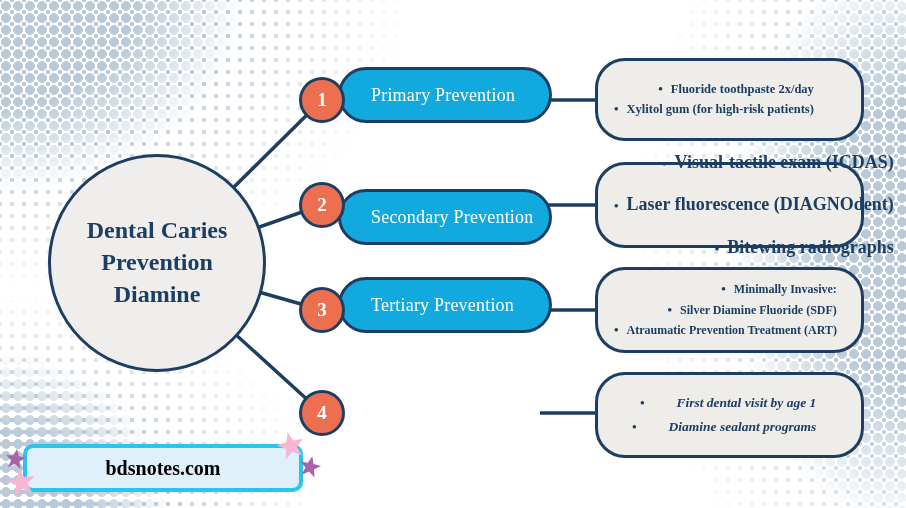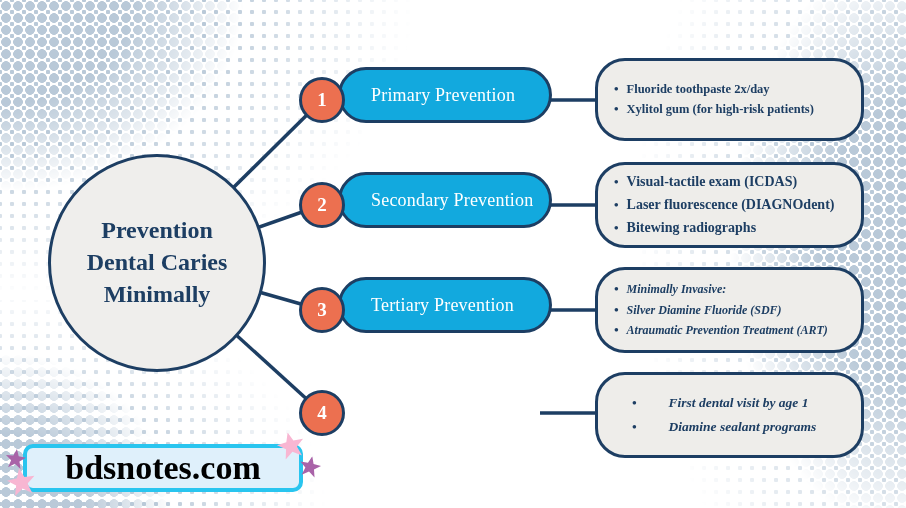--- a/index.html
+++ b/index.html
@@ -61,45 +61,45 @@
     color:var(--c-text-white);font-weight:bold;font-size:19px;
   }
   #badge-1{top:77px;} #badge-2{top:182px;} #badge-3{top:287px;} #badge-4{top:390px;}
   
   .pill{
     position:absolute;left:338px;width:214px;height:56px;z-index:2;
     background:var(--c-pill-blue);border:3.5px solid var(--c-navy);border-radius:34px;
     display:flex;align-items:center;padding-left:30px;
     color:var(--c-text-white);font-size:18px;letter-spacing:.2px;
   }
-  #pill-1{top:67px;} #pill-2{top:172px;} #pill-3{top:277px;} #pill-4{top:380px;}
+  #pill-1{top:67px;} #pill-2{top:189px;} #pill-3{top:277px;} #pill-4{top:380px;}
   
   .detail-box{
     position:absolute;left:595px;width:269px;z-index:2;
     background:var(--c-box-gray);border:3px solid var(--c-navy);border-radius:30px;
     display:flex;align-items:center;padding:6px 6px 6px 16px;
   }
   #box-1{top:58px;height:83px;} #box-2{top:162px;height:86px;}
-  #box-3{top:267px;height:86px;font-style:italic;} #box-4{top:372px;height:86px;font-style:italic;}
+  #box-3{top:267px;height:86px;} #box-4{top:372px;height:86px;font-style:italic;}
   .detail-box ul{list-style:none;}
   .detail-box li{
-    color:var(--c-navy);font-size:12px;font-weight:bold;white-space:nowrap;line-height:1.3;
+    color:var(--c-navy);font-size:12px;font-weight:bold;white-space:nowrap;line-height:1.3;text-align:right;
   }
   .detail-box li::before{content:"\2022";margin-right:8px;font-size:13px;}
   #box-1 li{margin:2.5px 0;font-size:12.5px;}
-  #box-2 li{margin:5px 0;font-size:14px;}
+  #box-2 li{margin:19px 0;font-size:18px;}
   #box-3 li{margin:3.5px 0;}
   #box-4 li{margin:6px 0;font-size:13.5px;padding-left:18px;}
   #box-4 li::before{margin-right:32px;}
   
   .watermark{
     position:absolute;left:23px;top:444px;width:280px;height:48px;z-index:4;
     background:var(--c-watermark-bg);border:4px solid var(--c-watermark-border);border-radius:10px;
     display:flex;align-items:center;justify-content:center;
-    color:var(--c-watermark-text);font-weight:bold;font-size:34px;
+    color:var(--c-watermark-text);font-weight:bold;font-size:20px;
   }
   
   .star{
     position:absolute;z-index:5;
     clip-path:polygon(50% 0%,63% 33%,98% 35%,70% 57%,80% 92%,50% 71%,20% 92%,30% 57%,2% 35%,37% 33%);
   }
   .star.pink{background:var(--c-star-pink);}
   .star.purple{background:var(--c-star-purple);}
   #star-1{left:277px;top:432px;width:28px;height:28px;transform:rotate(-14deg);}
   #star-2{left:299px;top:456px;width:22px;height:22px;transform:rotate(12deg);}
@@ -123,23 +123,23 @@
     <line x1="157" y1="263" x2="322" y2="205"></line>
     <line x1="157" y1="263" x2="322" y2="310"></line>
     <line x1="157" y1="263" x2="322" y2="413"></line>
     <line x1="540" y1="100" x2="612" y2="100"></line>
     <line x1="540" y1="205" x2="612" y2="205"></line>
     <line x1="540" y1="310" x2="612" y2="310"></line>
     <line x1="540" y1="413" x2="612" y2="413"></line>
   </svg>
 
   <div class="center-circle">
+    <div>Dental Caries</div>
     <div>Prevention</div>
-    <div>Dental Caries</div>
-    <div>Minimally</div>
+    <div>Diamine</div>
   </div>
 
   <div class="badge" id="badge-1">
     <span>1</span>
   </div>
   <div class="pill" id="pill-1">
     <span>Primary Prevention</span>
   </div>
   <div class="detail-box" id="box-1">
     <ul>

